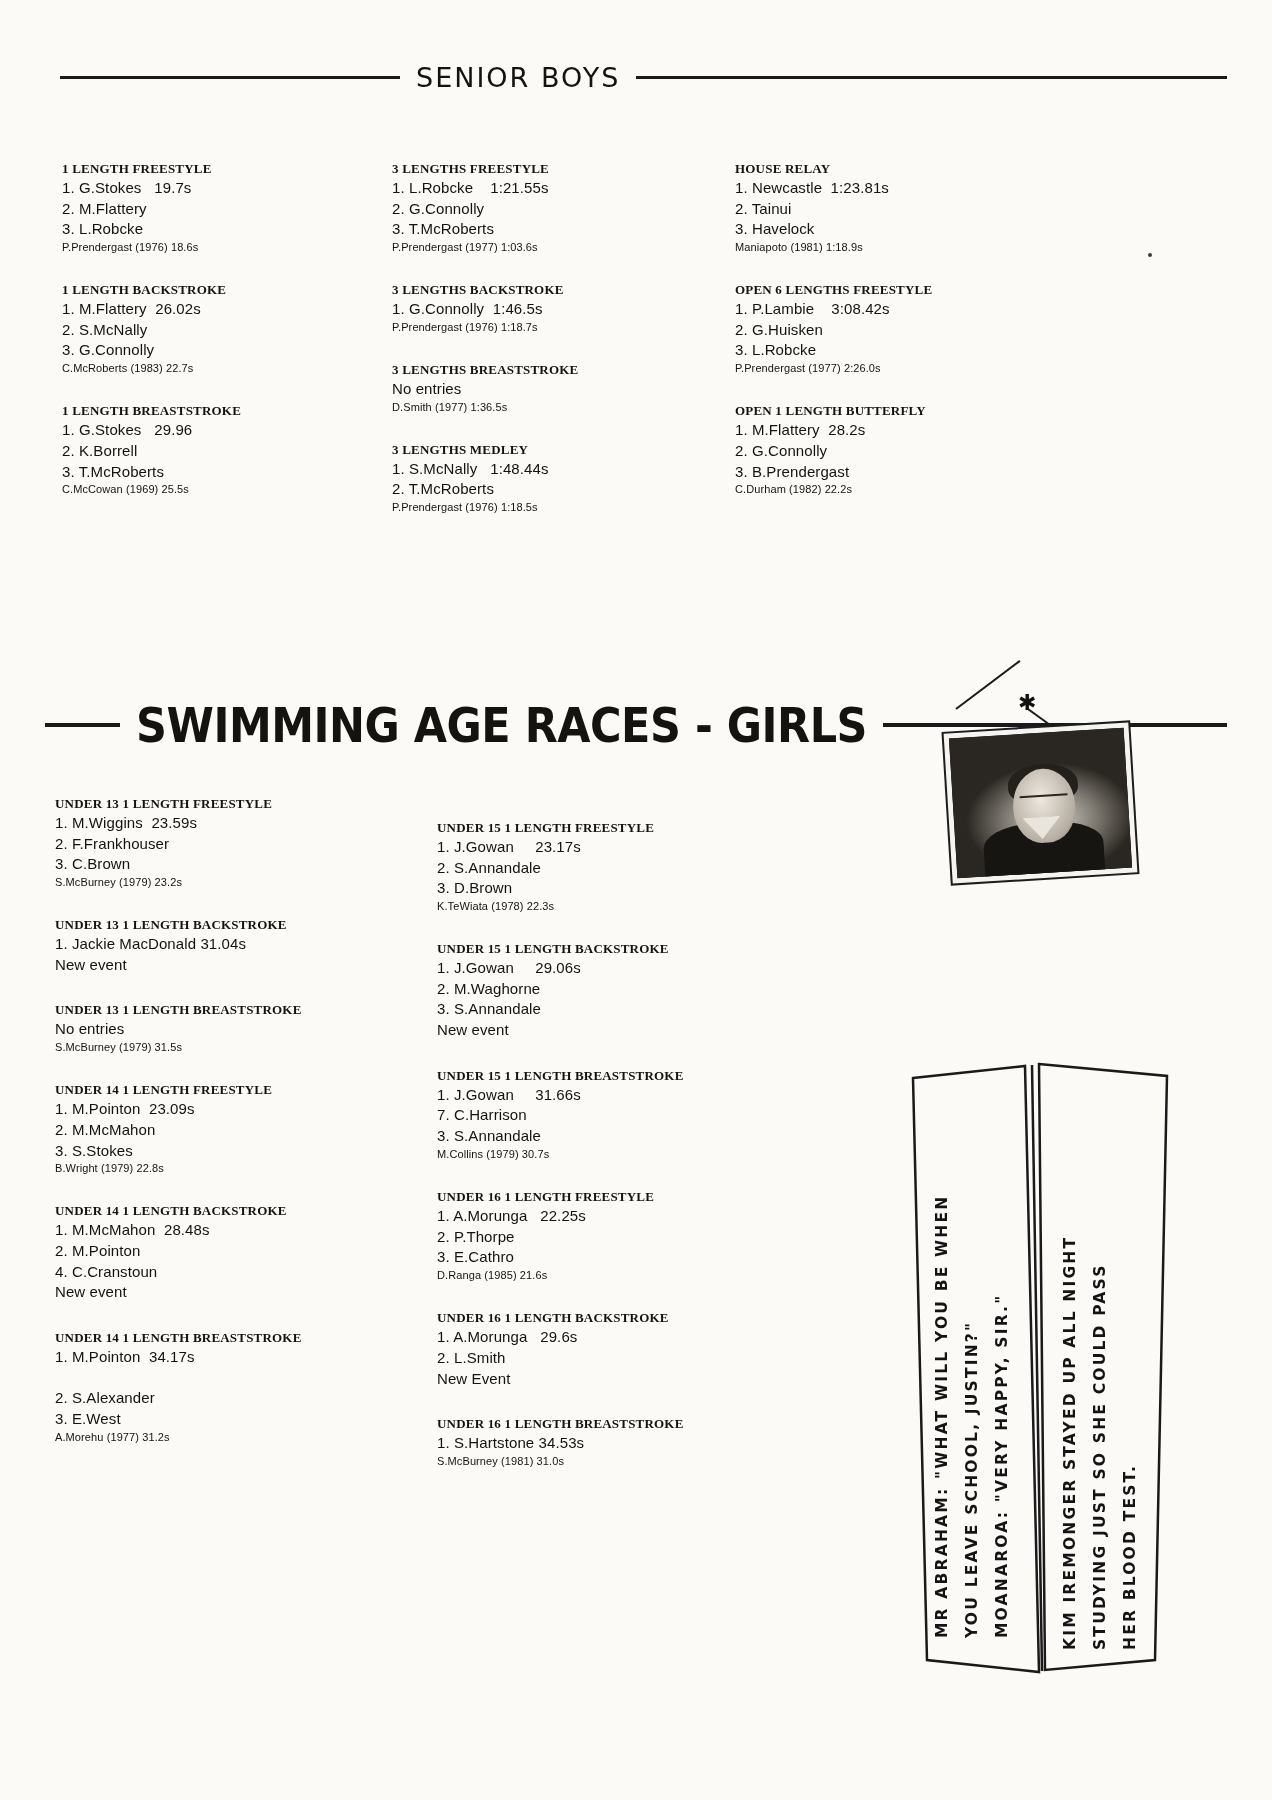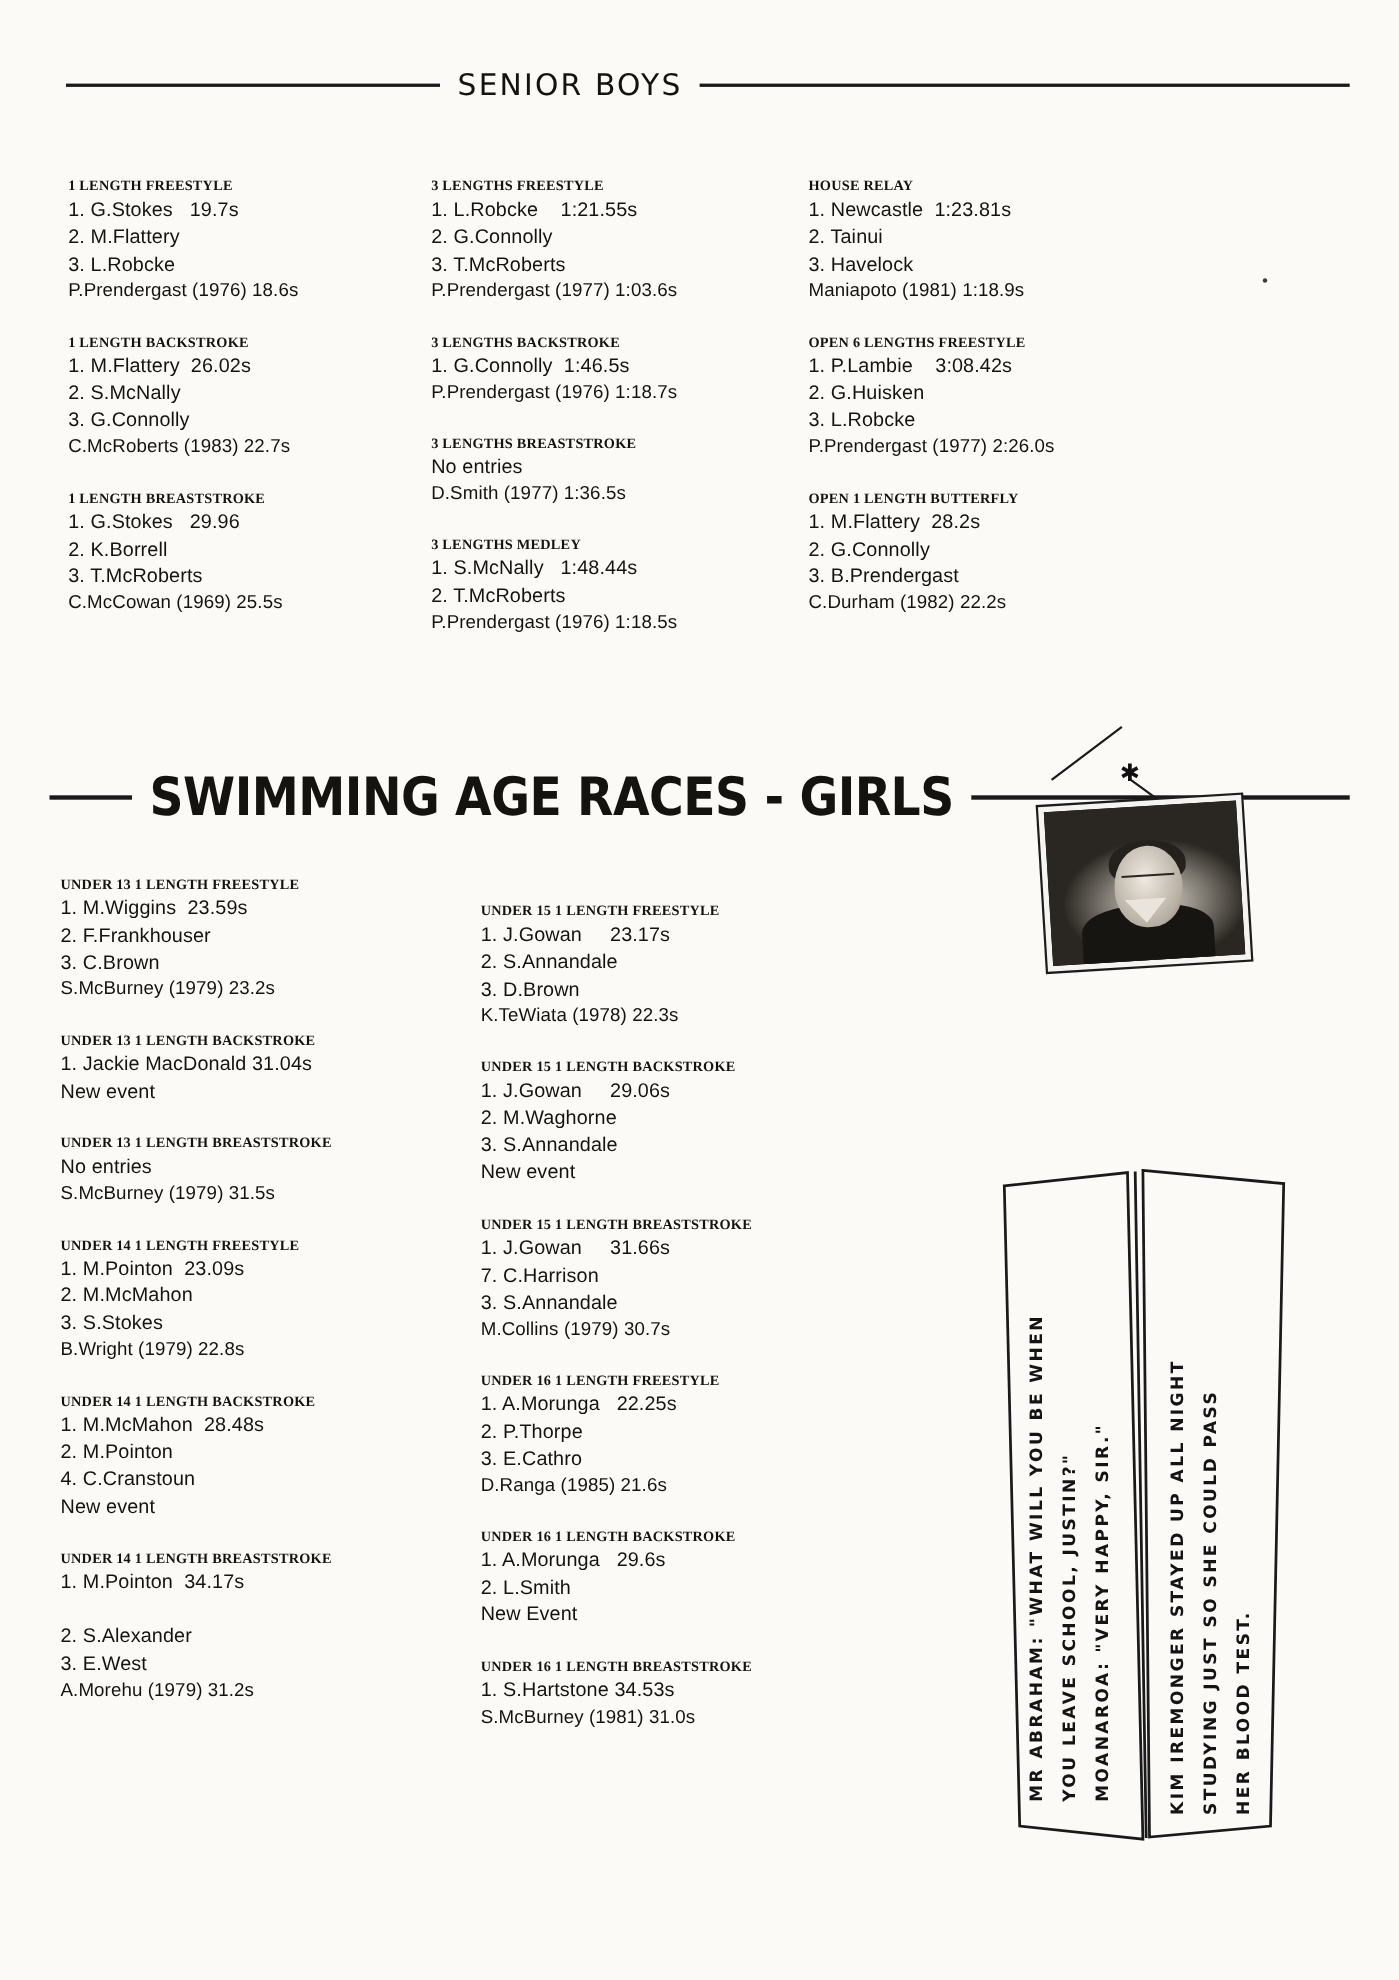--- a/index.html
+++ b/index.html
@@ -66,27 +66,27 @@
   .col { position: absolute; }
   .block { margin-bottom: 26px; }
   .block .ev-title {
     font-weight: bold;
     font-size: 13px;
     letter-spacing: 0.2px;
     line-height: 1.38;
     font-family: "Liberation Serif", serif;
   }
   .block .line-item {
-    font-size: 18px;
+    font-size: 15px;
     line-height: 1.38;
     letter-spacing: 0.1px;
     white-space: pre;
   }
   .block .record {
-    font-size: 17px;
+    font-size: 11px;
     line-height: 1.38;
     letter-spacing: 0.1px;
   }
 
   
   #sb-col1 { left: 62px; top: 160px; width: 330px; }
   #sb-col2 { left: 392px; top: 160px; width: 340px; }
   #sb-col3 { left: 735px; top: 160px; width: 320px; }
 
   
@@ -320,21 +320,21 @@
         <div class="line-item">2. M.Pointon</div>
         <div class="line-item">4. C.Cranstoun</div>
         <div class="line-item">New event</div>
       </div>
       <div class="block">
         <div class="ev-title">UNDER 14 1 LENGTH BREASTSTROKE</div>
         <div class="line-item">1. M.Pointon  34.17s</div>
         <div class="line-item">&nbsp;</div>
         <div class="line-item">2. S.Alexander</div>
         <div class="line-item">3. E.West</div>
-        <div class="record">A.Morehu (1979) 31.2s</div>
+        <div class="record">A.Morehu (1977) 31.2s</div>
       </div>
     </div>
   <div class="col" id="g-col2">
       <div class="block">
         <div class="ev-title">UNDER 15 1 LENGTH FREESTYLE</div>
         <div class="line-item">1. J.Gowan     23.17s</div>
         <div class="line-item">2. S.Annandale</div>
         <div class="line-item">3. D.Brown</div>
         <div class="record">K.TeWiata (1978) 22.3s</div>
       </div>

